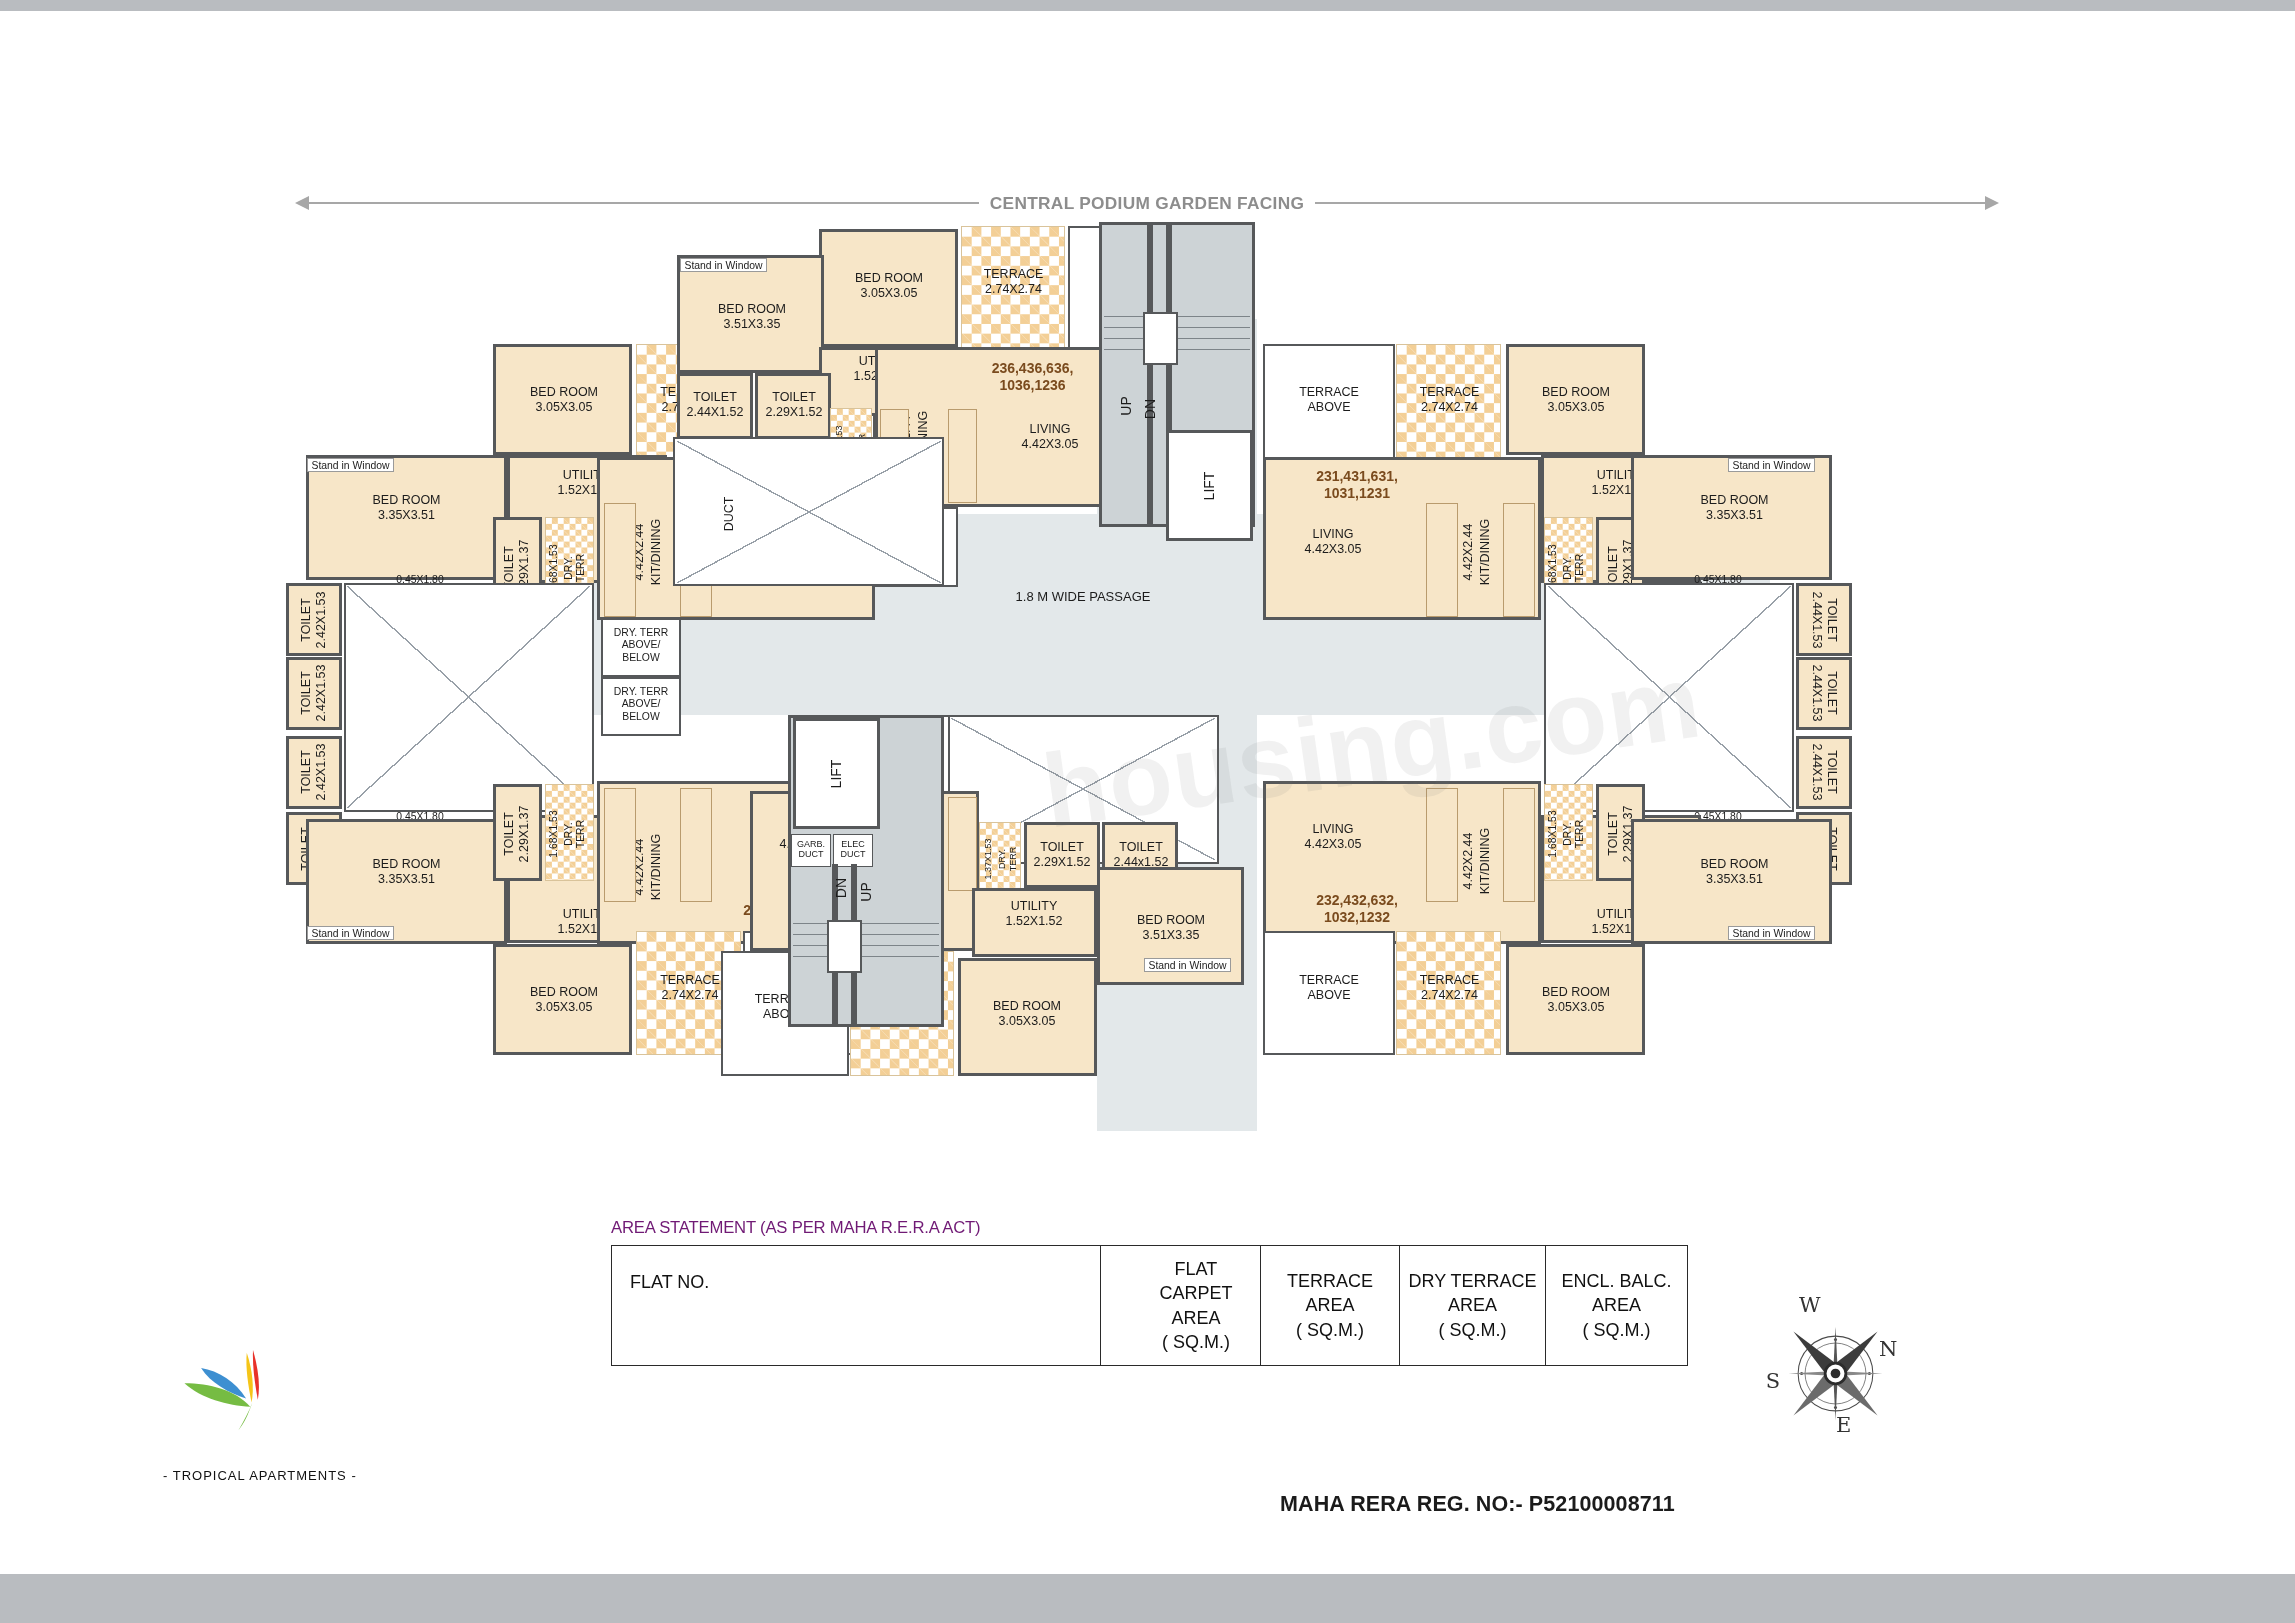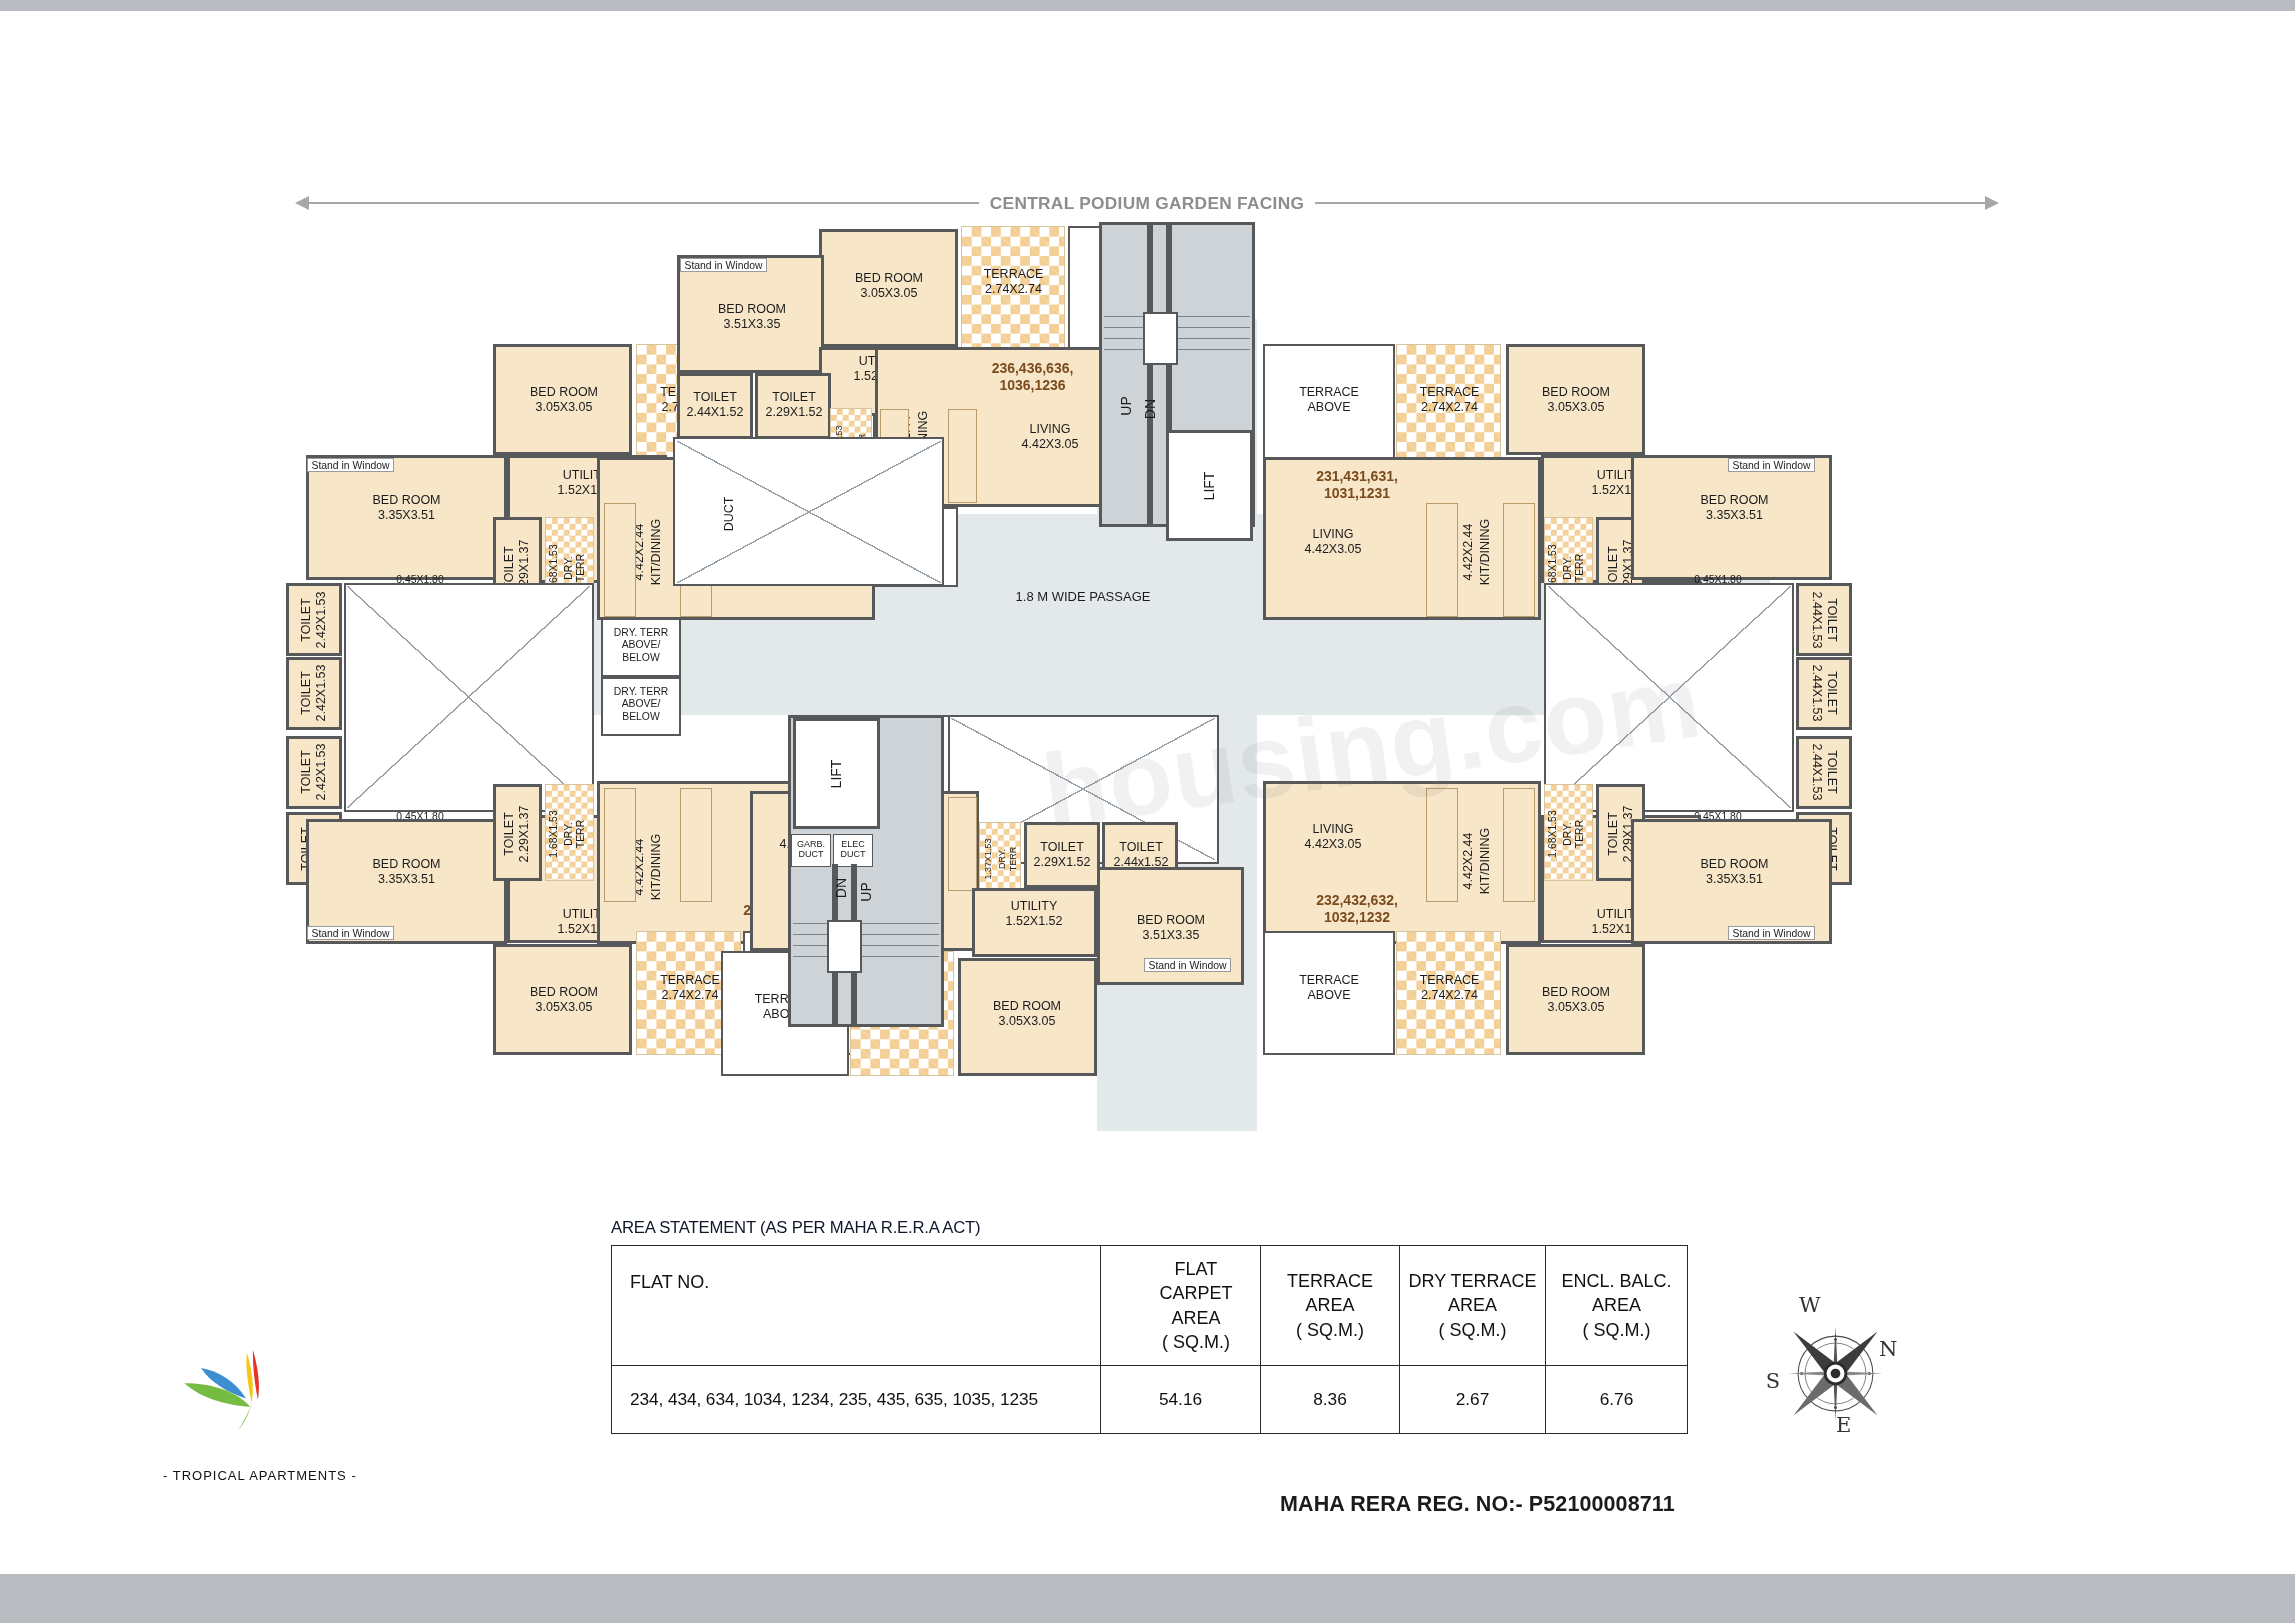--- a/index.html
+++ b/index.html
@@ -81,21 +81,21 @@
     position:absolute; background:#ffffff; border:0.7px solid #9a9a9a;
     font-size:10.4px; color:#1c1c1c; padding:0.7px 3.5px; white-space:nowrap;
     font-family:"Liberation Sans", sans-serif;
   }
 
   .stair-tread { position:absolute; background:#cdd3d6; border-top:1.4px solid #7d8489; }
   .kit-plat { position:absolute; background:#f7e6c8; border:1.4px solid #b99b6d; }
 
   
   #area-wrap { position:absolute; top:1218px; left:611px; }
-  #area-caption { font-size:16.7px; color:#0f172a; margin-bottom:7px; letter-spacing:-0.2px;}
+  #area-caption { font-size:16.7px; color:#701a75; margin-bottom:7px; letter-spacing:-0.2px;}
   table#area-table { border-collapse:collapse; }
   table#area-table th, table#area-table td {
     border:1.4px solid #2a2a2a; font-weight:normal; color:#111;
     font-family:"Liberation Sans", sans-serif;
   }
   table#area-table th { font-size:18px; line-height:1.35; padding:11px 4.2px; vertical-align:middle;}
   table#area-table th.flatno { text-align:left; padding-left:18px; vertical-align:top; padding-top:23.6px;}
   table#area-table td { font-size:17.3px; text-align:center; height:68px; }
   table#area-table td.flatno { text-align:left; padding-left:18px; font-size:17.3px; letter-spacing:-0.1px;}
   .col-w1 { width:489px; } .col-w2 { width:160px; } .col-w3 { width:139px; }
@@ -511,27 +511,20 @@
 ( SQ.M.)</th>
         <th class="col-w4" style="white-space:pre-line;">DRY TERRACE
 AREA
 ( SQ.M.)</th>
         <th class="col-w5" style="white-space:pre-line;">ENCL. BALC.
 AREA
 ( SQ.M.)</th>
       </tr>
     </thead>
     <tbody>
-      <tr>
-        <td class="flatno">234, 434, 634, 1034, 1234,  235, 435, 635, 1035, 1235</td>
-        <td>54.16</td>
-        <td>8.36</td>
-        <td>2.67</td>
-        <td>6.76</td>
-      </tr>
     </tbody>
   </table>
 </div>
 
 <div id="rera">MAHA RERA REG. NO:- P52100008711</div>
 
 <div id="logo">
   <svg width="146" height="90" viewBox="0 0 210 130" style="position:absolute;top:0;left:104px;">
     <path d="M105 10 C112 35 116 60 112 82 C108 60 104 35 105 10 Z" fill="#e8322a"></path>
     <path d="M96 14 C104 38 107 64 103 86 C98 62 94 36 96 14 Z" fill="#f5c518"></path>

